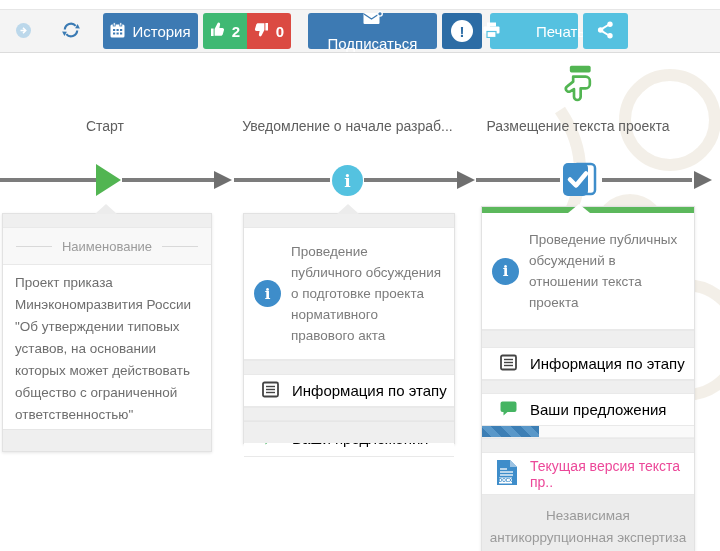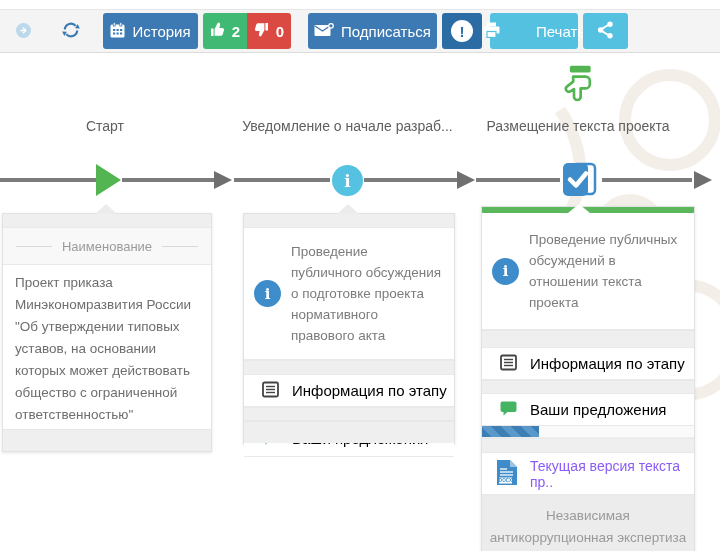--- a/index.html
+++ b/index.html
@@ -11,21 +11,21 @@
 
   
   .toolbar{position:absolute;left:0;top:9px;width:720px;height:42px;background:#f4f4f4;
            border-top:1px solid #e6e6e6;border-bottom:1px solid #dcdcdc;z-index:5;}
   .tb-btn{position:absolute;top:3px;height:36px;border-radius:3px;color:#fff;display:flex;
           align-items:center;justify-content:center;gap:7px;font-size:15px;cursor:pointer;
           box-sizing:border-box;user-select:none;}
   .btn-history{left:103px;width:95px;background:#3d7ab3;}
   .btn-like{left:203px;width:44px;background:#3fb973;border-radius:3px 0 0 3px;font-weight:bold;}
   .btn-dislike{left:247px;width:44px;background:#db4a42;border-radius:0 3px 3px 0;font-weight:bold;}
-  .btn-subscribe{left:308px;width:129px;background:#3d7ab3;}
+  .btn-subscribe{left:308px;width:129px;background:#3d7ab3;flex-direction:column;}
   .btn-alert{left:442px;width:40px;background:#2c6ca5;}
   .btn-print{left:490px;width:88px;background:#55c1e0;gap:36px;}
   .btn-share{left:583px;width:45px;background:#55c1e0;}
   .alert-circle{width:22px;height:22px;border-radius:50%;background:#fff;color:#2c6ca5;
                 display:flex;align-items:center;justify-content:center;font-weight:bold;font-size:15px;}
   .tb-ico{position:absolute;cursor:pointer;}
   .ico-nav{left:16px;top:13px;}
   .ico-refresh{left:62px;top:11px;}
 
   
@@ -66,21 +66,21 @@
   .info-circle{flex:0 0 27px;width:27px;height:27px;border-radius:50%;background:#3e8dca;color:#fff;
                display:flex;align-items:center;justify-content:center;font:bold 15px "DejaVu Serif",serif;}
   .row{display:flex;align-items:center;gap:13px;padding-left:18px;height:31px;background:#fff;
        border-bottom:1px solid #e9e9e9;color:#000000;font-size:15px;cursor:pointer;}
   .green-bar{height:6px;background:#5cb85c;position:relative;}
   .notch{position:absolute;left:86px;top:-3px;width:0;height:0;border-left:11px solid transparent;
          border-right:11px solid transparent;border-bottom:9px solid #fff;}
   .progress-row{height:11px;background:#fafafa;border-bottom:1px solid #eee;}
   .progress-fill{height:100%;background:repeating-linear-gradient(45deg,#3d7fb5 0 7px,#5a98c9 7px 14px);}
   .link-row{display:flex;align-items:center;gap:12px;padding-left:14px;height:41px;background:#fff;
-            border-bottom:1px solid #e9e9e9;font-size:14px;color:#8b5cf6;cursor:pointer;}
+            border-bottom:1px solid #e9e9e9;font-size:14px;color:#ec4899;cursor:pointer;}
   .expertise{background:#ececec;border-bottom:1px solid #e0e0e0;padding:10px 6px;text-align:center;
              font-size:13.5px;line-height:22px;color:#9a9a9a;}
 </style>
 </head>
 <body>
 
 <div class="screen">
 
   <svg class="watermark" width="200" height="480" viewBox="0 0 200 480">
     <g fill="none" stroke="#f1ece3" stroke-width="12">

